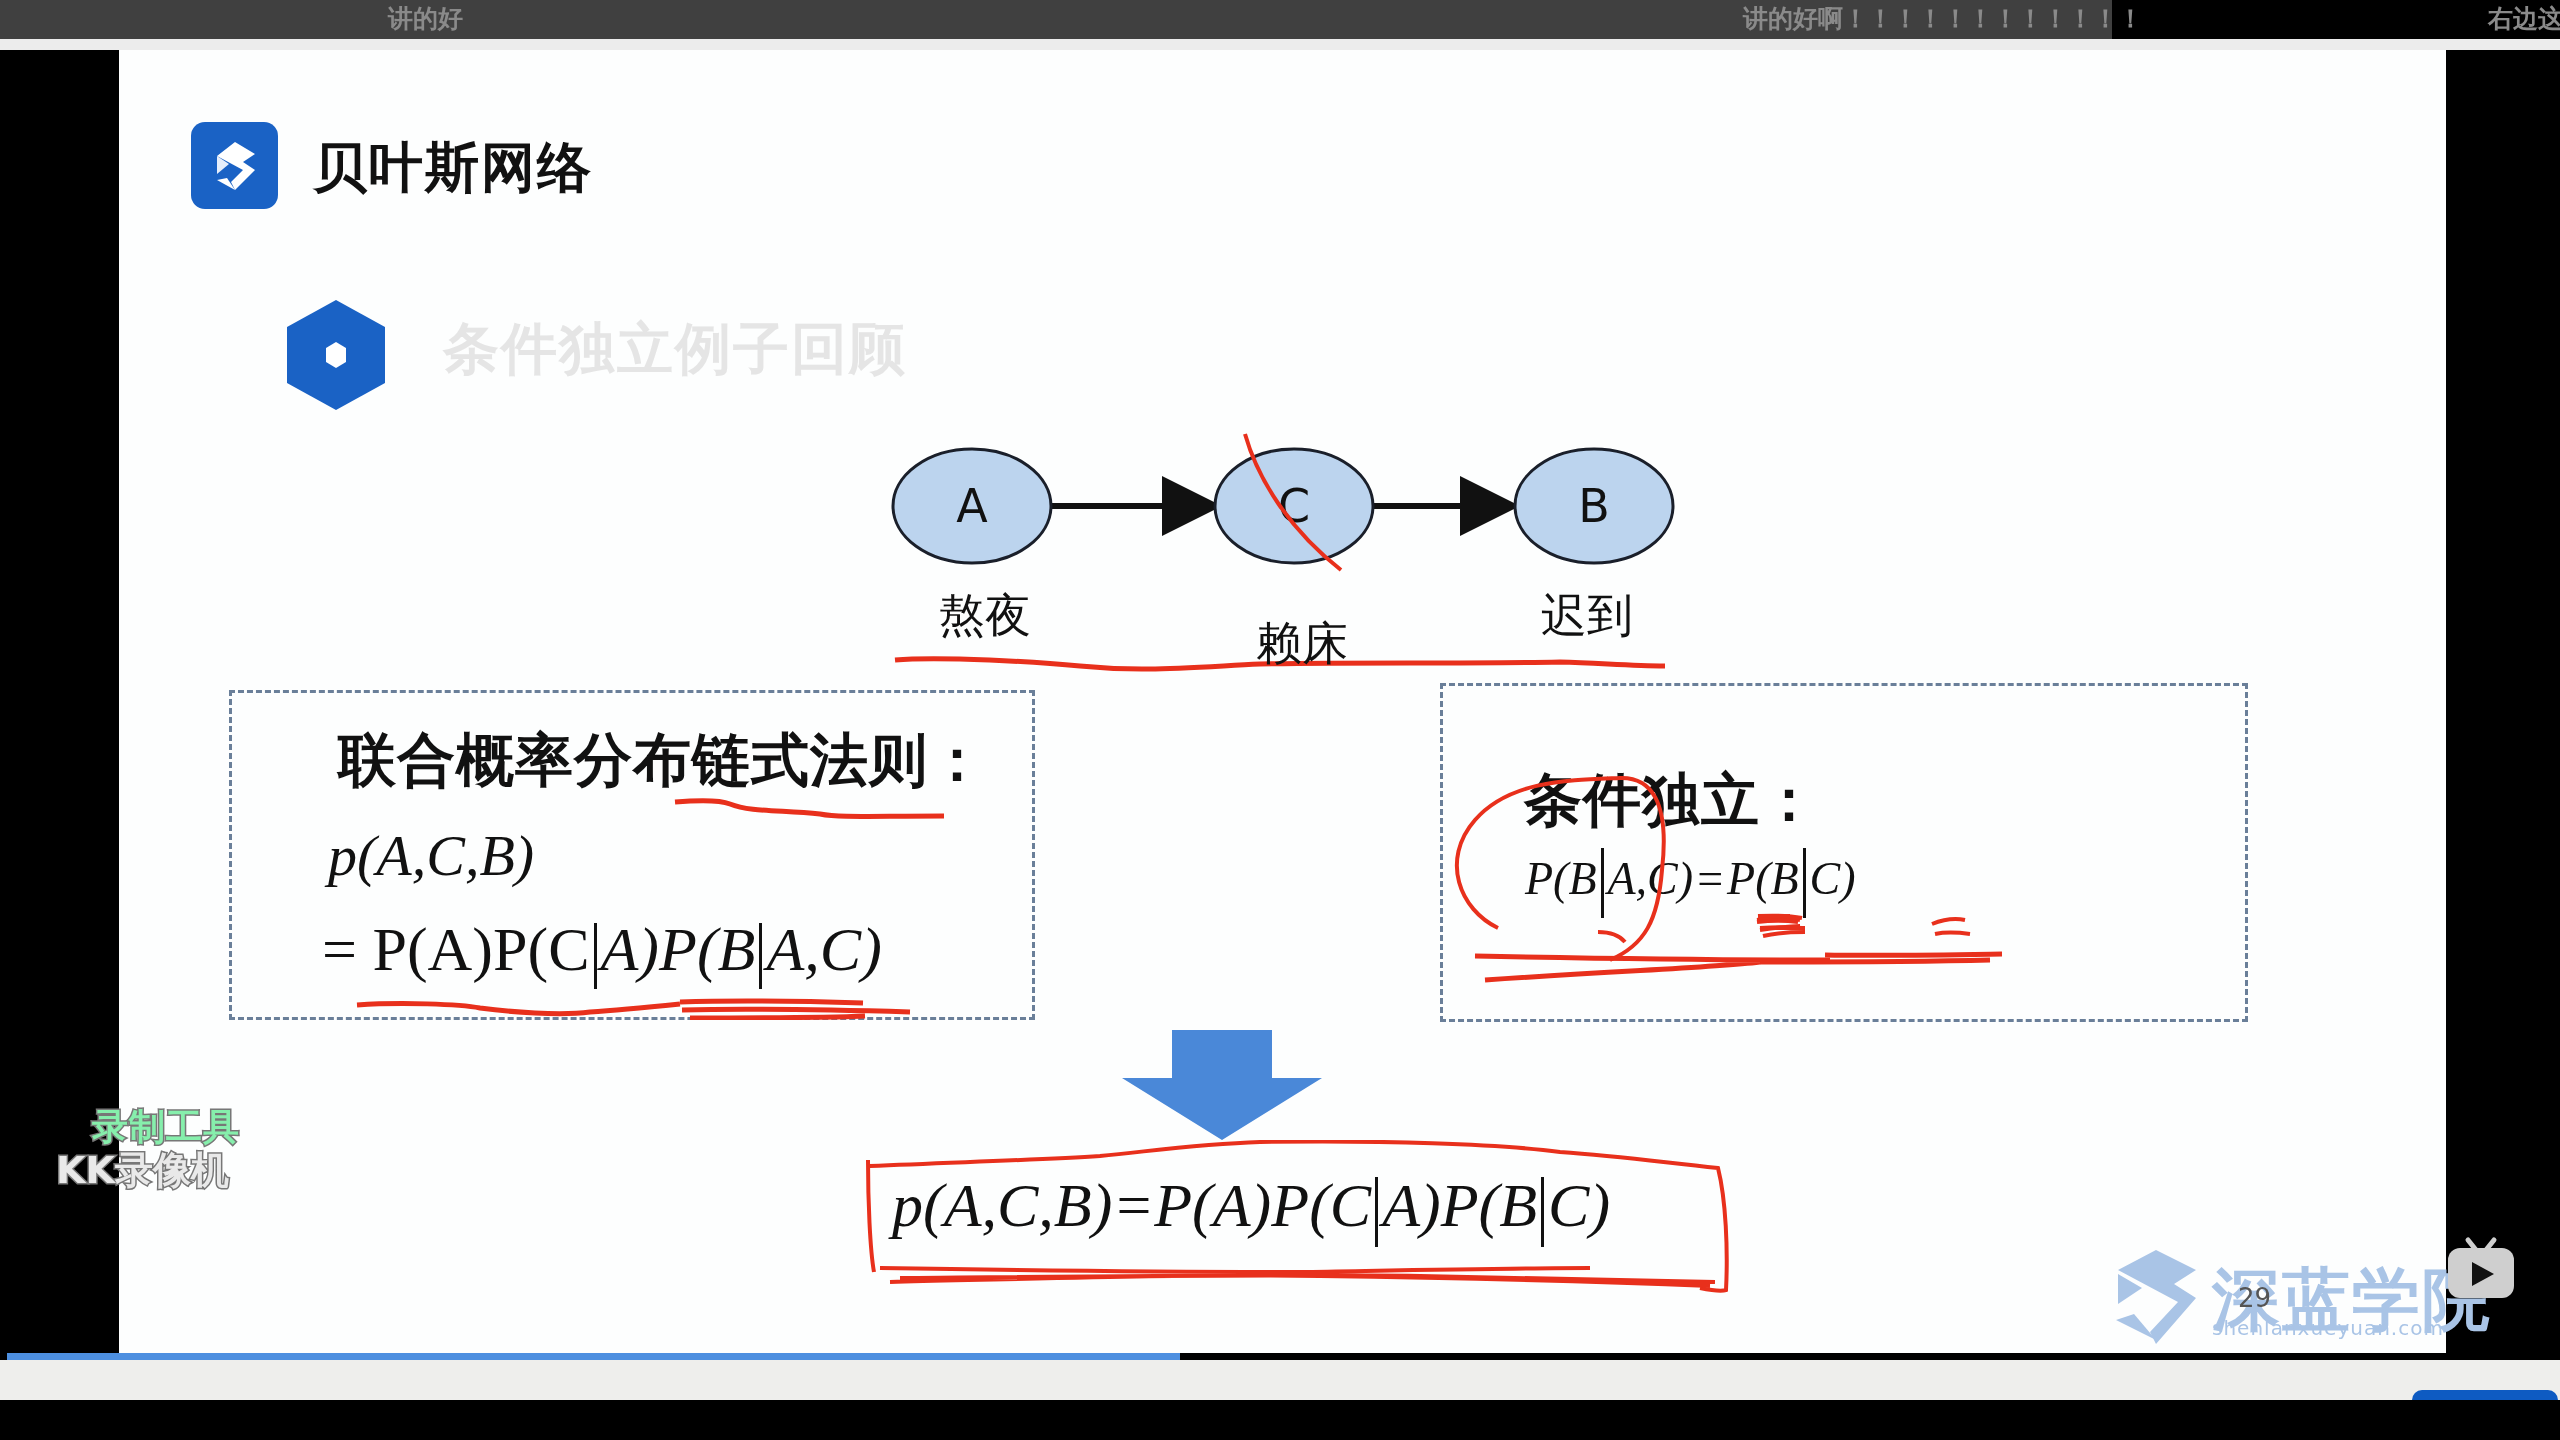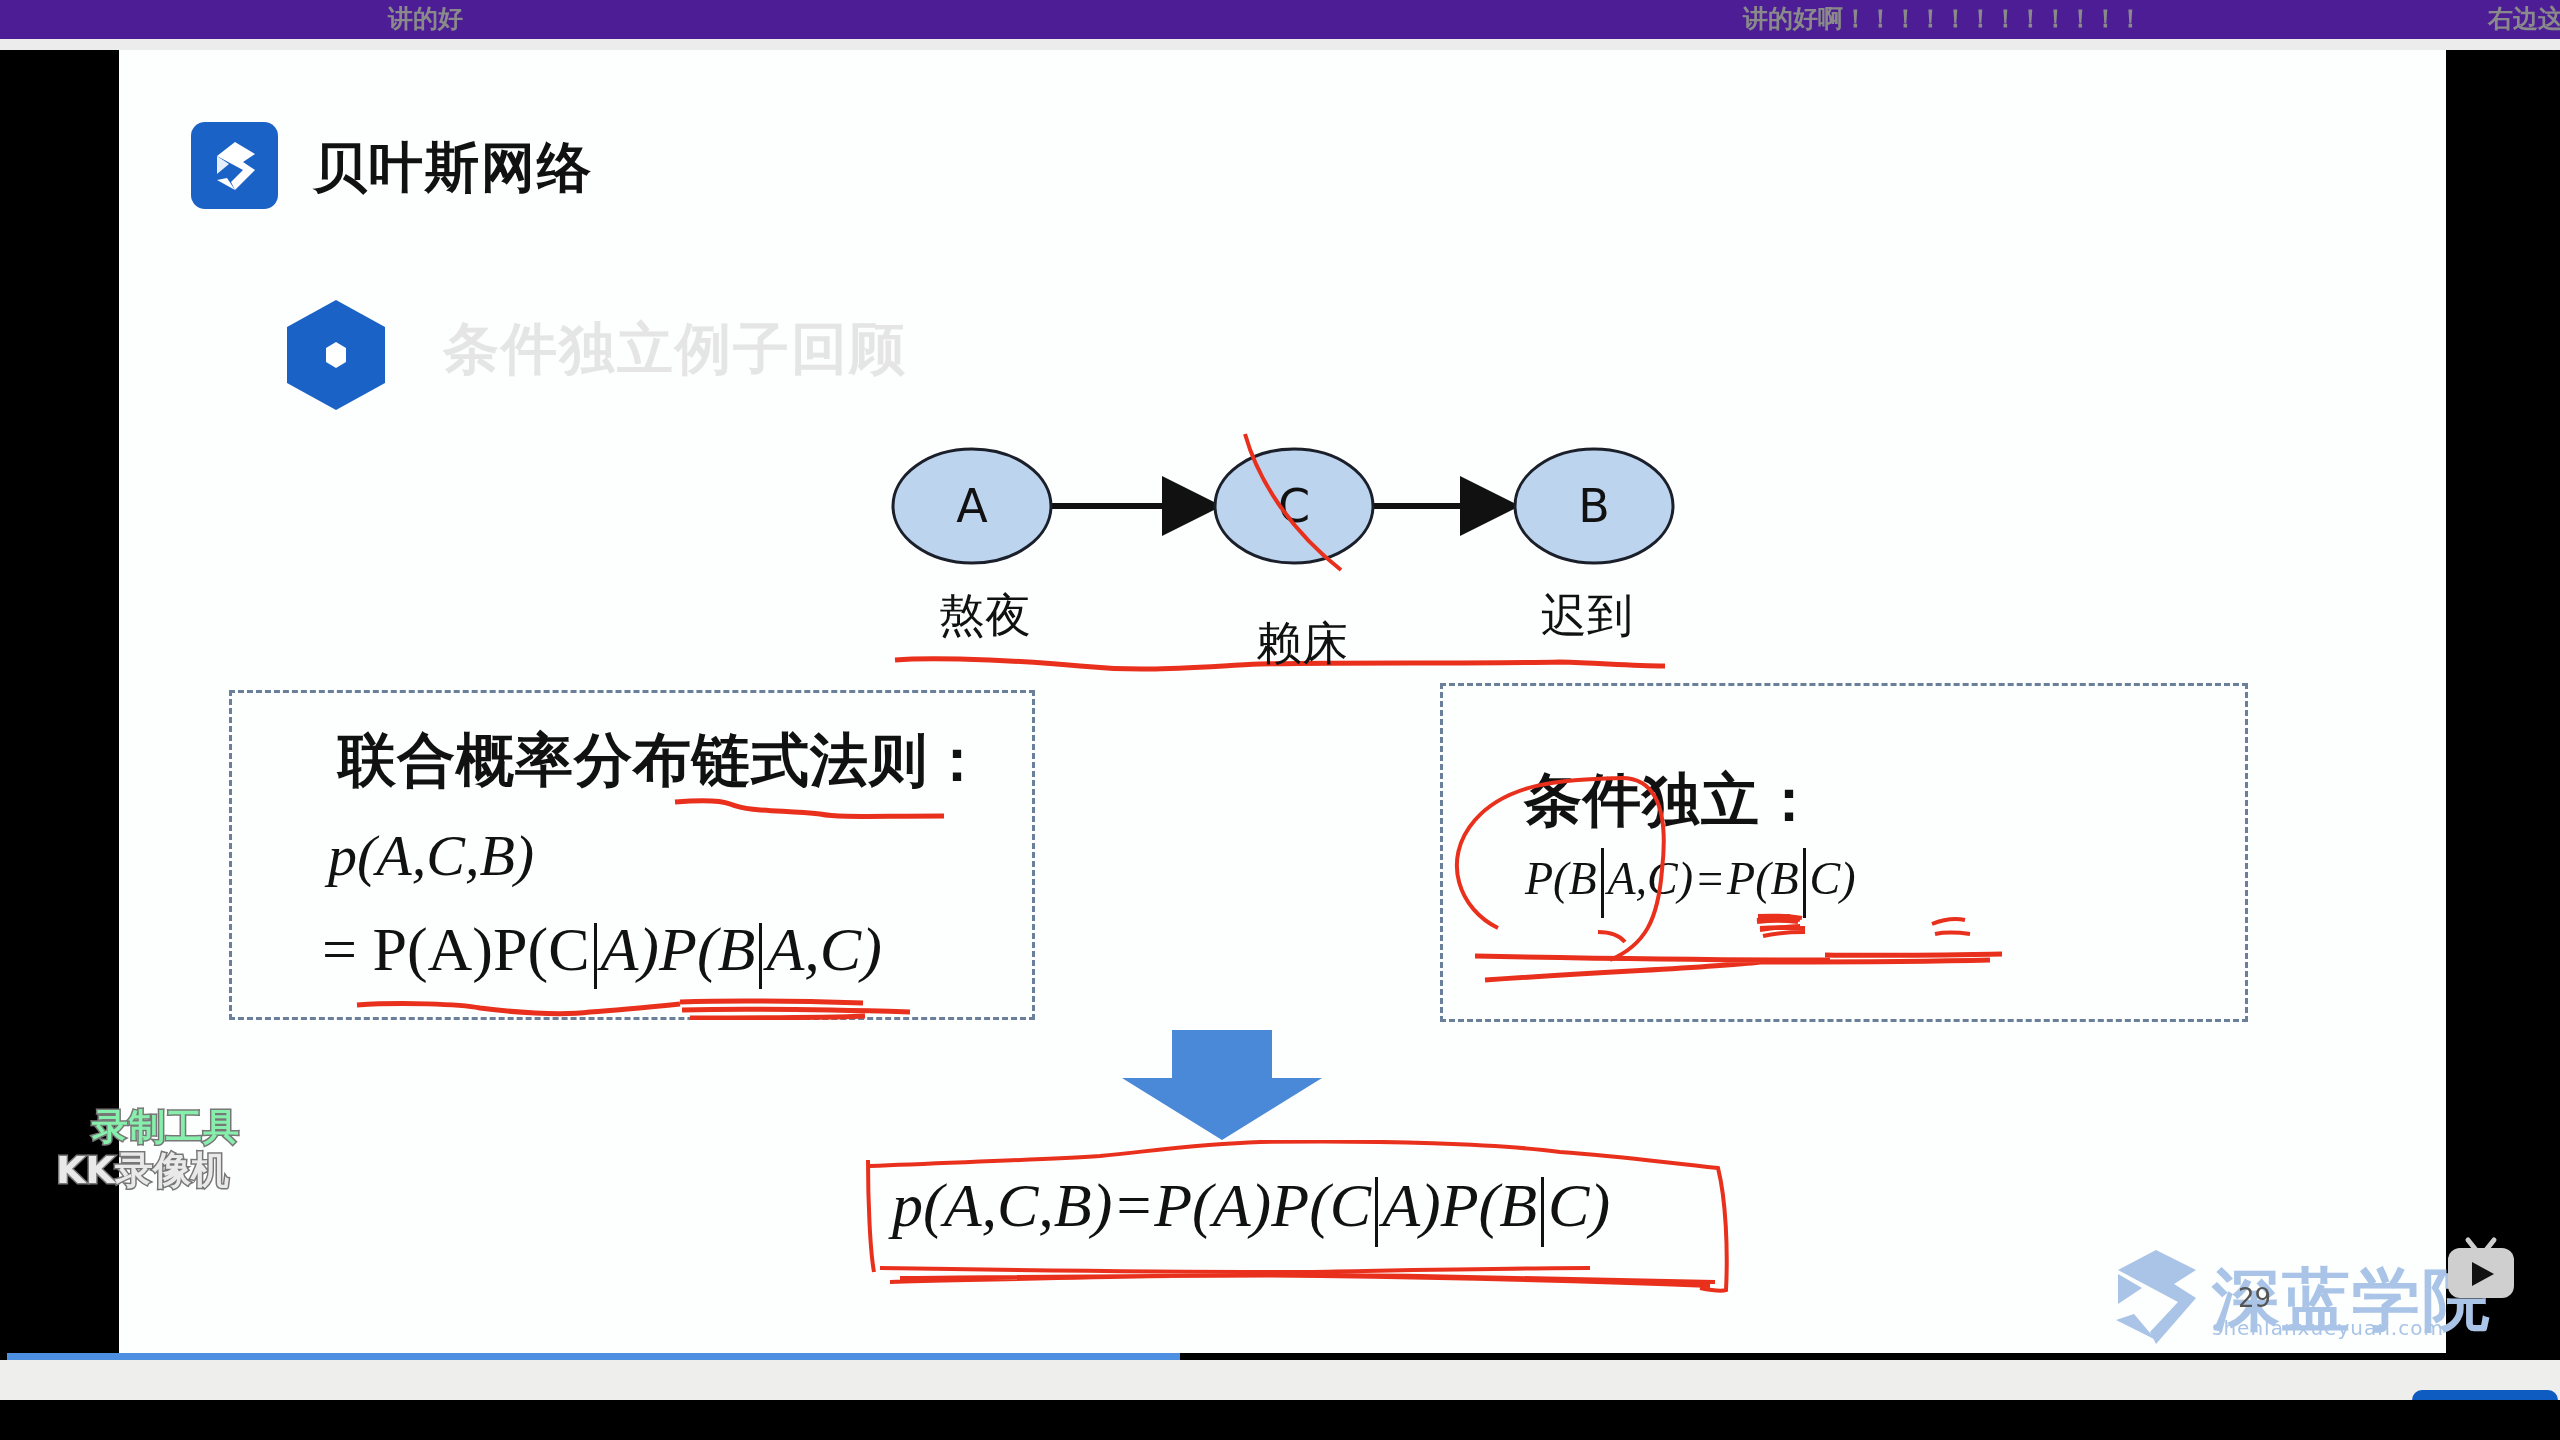--- a/index.html
+++ b/index.html
@@ -1,18 +1,18 @@
 <!DOCTYPE html>
 <html><head>
 <meta charset="utf-8">
 <style>
   html,body{margin:0;padding:0;}
   body{width:2560px;height:1440px;position:relative;overflow:hidden;background:#000;font-family:"DejaVu Sans",sans-serif;}
   .abs{position:absolute;}
-  #danmaku{left:0;top:0;width:2560px;height:39px;background:#4c1d95;}
+  #danmaku{left:0;top:0;width:2112px;height:39px;background:#404040;}
   .dm{position:absolute;top:2px;font-size:25px;font-weight:bold;color:#8a8a8a;white-space:nowrap;font-family:"DejaVu Sans",sans-serif;letter-spacing:0px;}
   #topstrip{left:0;top:39px;width:2560px;height:11px;background:#ececec;}
   #leftpanel{left:7px;top:50px;width:112px;height:1303px;background:#000;}
   #rightpanel{left:2446px;top:50px;width:112px;height:1303px;background:#000;}
   #slide{left:119px;top:50px;width:2327px;height:1303px;background:#fdfefe;overflow:visible;}
   #logo{left:191px;top:122px;width:87px;height:87px;border-radius:14px;background:#1a62c5;display:flex;align-items:center;justify-content:center;}
   #title{left:313px;top:132px;font-size:54px;font-weight:bold;color:#111;letter-spacing:2px;}
   #hex{left:287px;top:300px;width:98px;height:110px;}
   #subtitle{left:443px;top:312px;font-size:56px;font-weight:bold;color:#e5e5e5;letter-spacing:2px;}
   .node-label{font-size:46px;color:#111;position:absolute;transform:translateX(-50%);}

